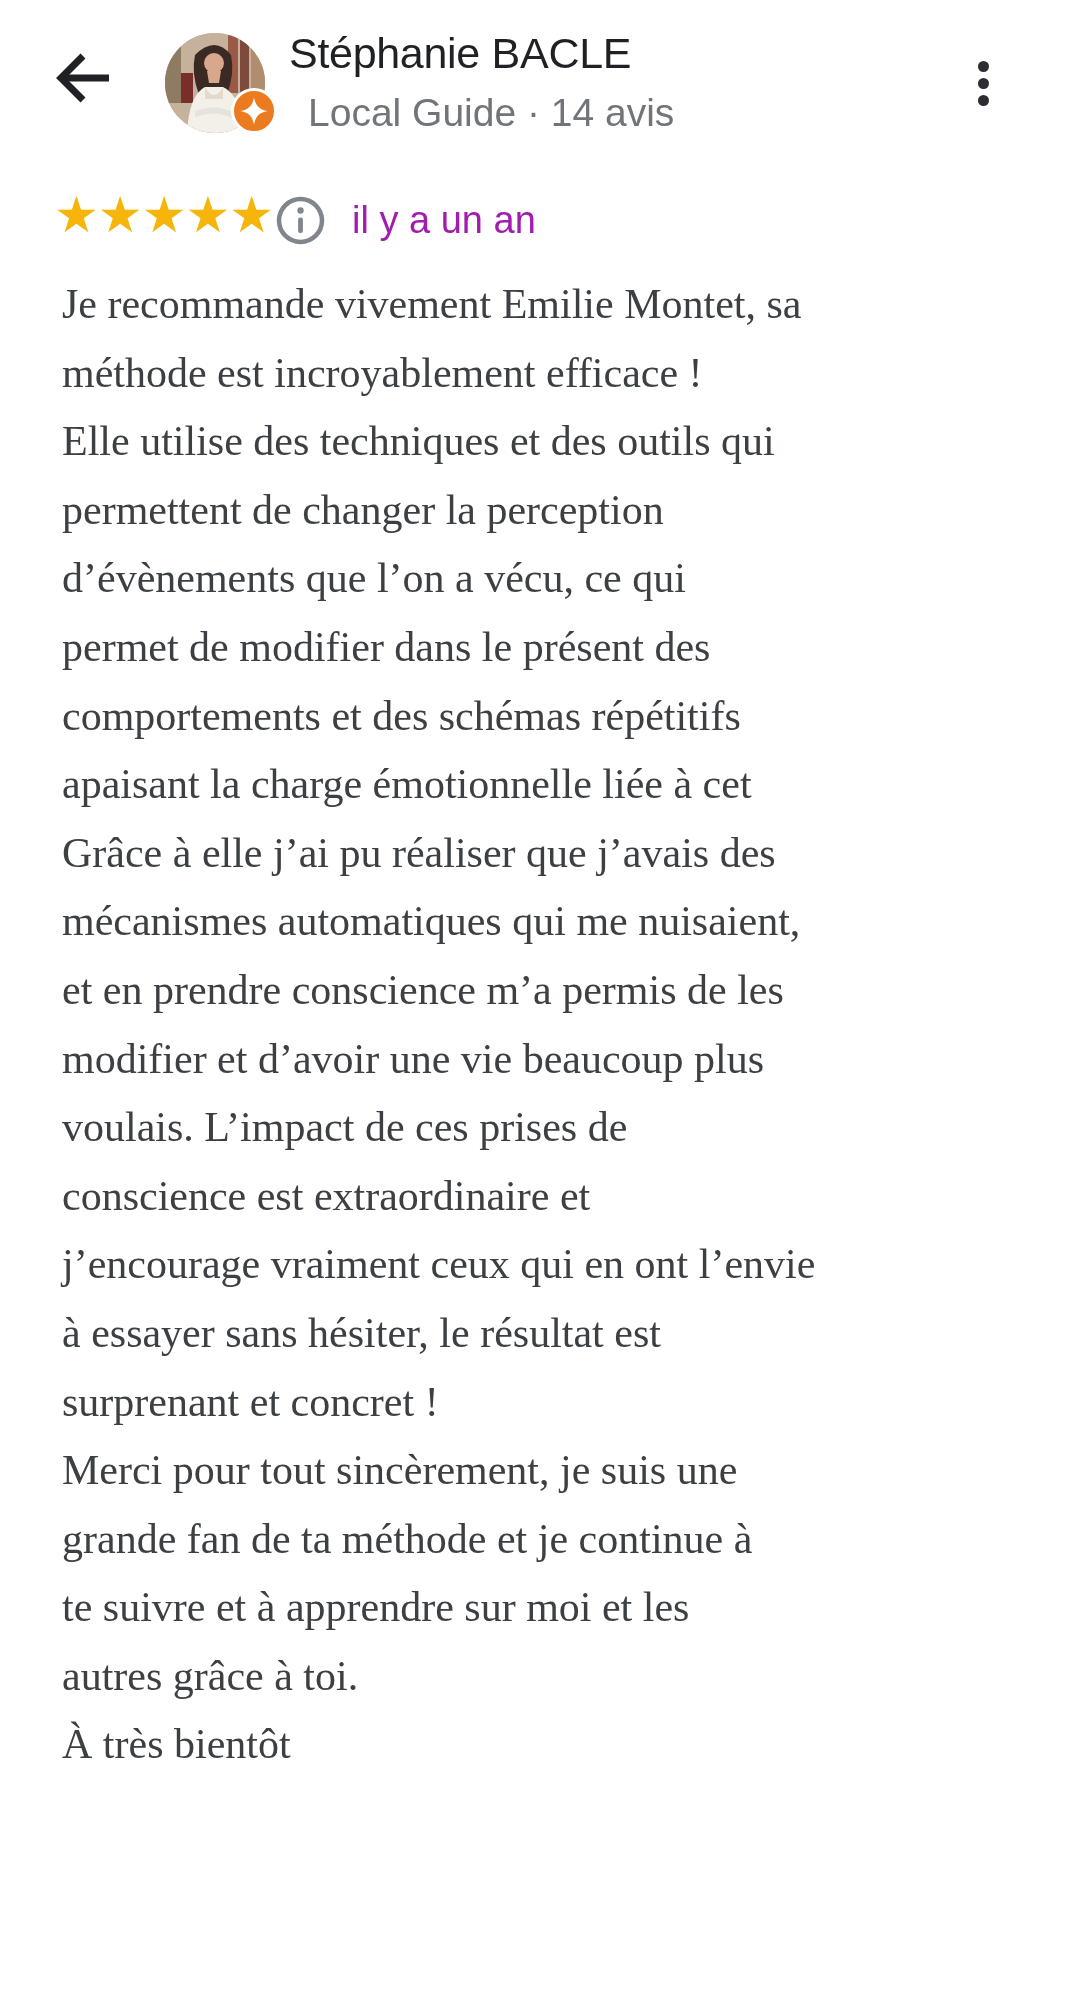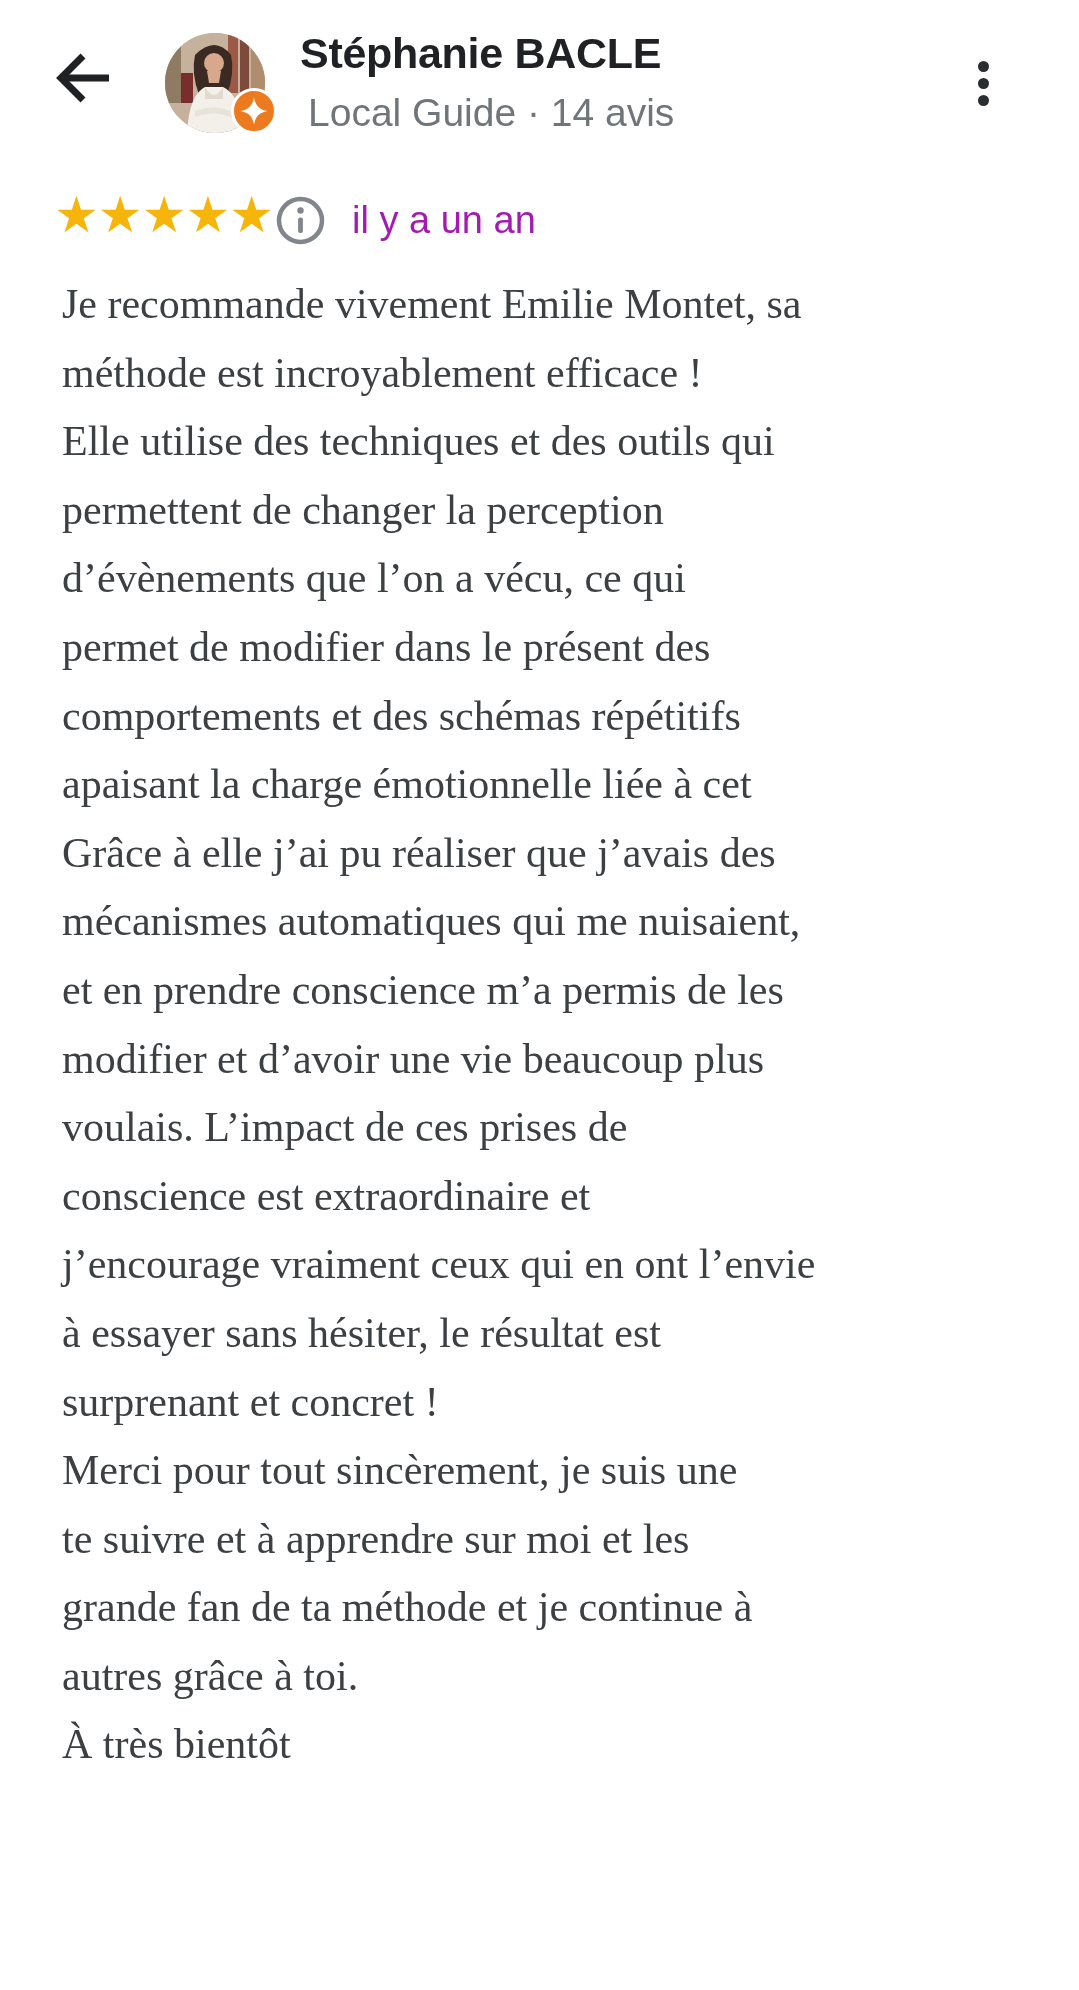--- a/index.html
+++ b/index.html
@@ -4,21 +4,21 @@
 <style>
   html,body{margin:0;padding:0;background:#fff;}
   .screen{
     position:relative;width:1079px;height:1990px;background:#ffffff;
     font-family:"Liberation Sans","DejaVu Sans",sans-serif;overflow:hidden;
   }
   
   .back{position:absolute;left:50px;top:46px;width:66px;height:66px;border:0;background:transparent;padding:0;cursor:pointer;}
   .avatar{position:absolute;left:165px;top:33px;width:100px;height:100px;border-radius:50%;overflow:hidden;background:#c9b29b;}
   .badge{position:absolute;left:231px;top:88px;width:40px;height:40px;border-radius:50%;border:3px solid #fff;display:flex;align-items:center;justify-content:center;}
-  .name{position:absolute;left:300px;top:30px;font-size:43px;font-weight:700;color:#1f2124;letter-spacing:-0.3px;line-height:1.1;}
+  .name{position:absolute;left:289px;top:30px;font-size:43px;font-weight:400;color:#1f2124;letter-spacing:-0.3px;line-height:1.1;}
   .sub{position:absolute;left:308px;top:92px;font-size:39px;color:#70757a;line-height:1.1;}
   .menu{position:absolute;left:950px;top:50px;width:66px;height:66px;border:0;background:transparent;cursor:pointer;
         display:flex;flex-direction:column;align-items:center;justify-content:center;gap:6px;padding:0;}
   .dot{width:11px;height:11px;border-radius:50%;background:#2b2e31;}
   
   .stars{position:absolute;left:54px;top:186px;font-size:50px;line-height:58px;letter-spacing:-1px;color:#F5B50A;}
   .info{position:absolute;left:276px;top:196px;width:49px;height:49px;cursor:pointer;}
   .ago{position:absolute;left:352px;top:196px;height:49px;display:flex;align-items:center;font-size:38px;color:#a21caf;}
   
   .review-text{position:absolute;left:62px;top:270px;width:1010px;color:#3c4043;font-size:42px;}
@@ -92,19 +92,19 @@
     <div class="rl">Grâce à elle j’ai pu réaliser que j’avais des</div>
     <div class="rl">mécanismes automatiques qui me nuisaient,</div>
     <div class="rl">et en prendre conscience m’a permis de les</div>
     <div class="rl">modifier et d’avoir une vie beaucoup plus</div>
     <div class="rl">voulais. L’impact de ces prises de</div>
     <div class="rl">conscience est extraordinaire et</div>
     <div class="rl">j’encourage vraiment ceux qui en ont l’envie</div>
     <div class="rl">à essayer sans hésiter, le résultat est</div>
     <div class="rl">surprenant et concret !</div>
     <div class="rl">Merci pour tout sincèrement, je suis une</div>
+    <div class="rl">grande fan de ta méthode et je continue à</div>
     <div class="rl">te suivre et à apprendre sur moi et les</div>
-    <div class="rl">grande fan de ta méthode et je continue à</div>
     <div class="rl">autres grâce à toi.</div>
     <div class="rl">À très bientôt</div>
   </div>
 
 </div>
 
 </body></html>

